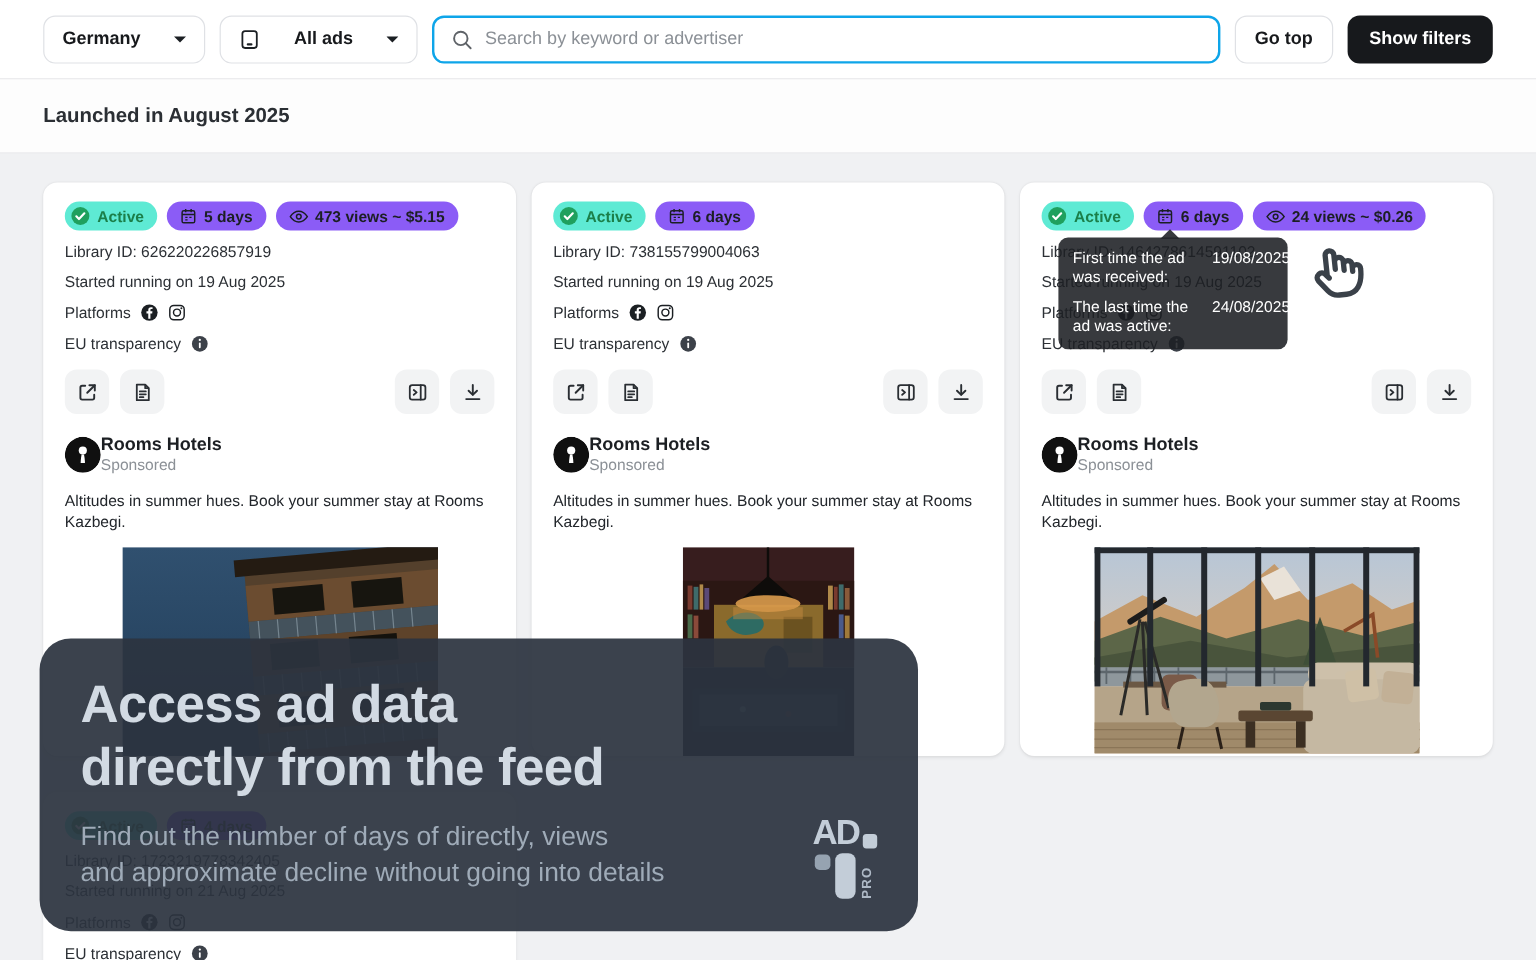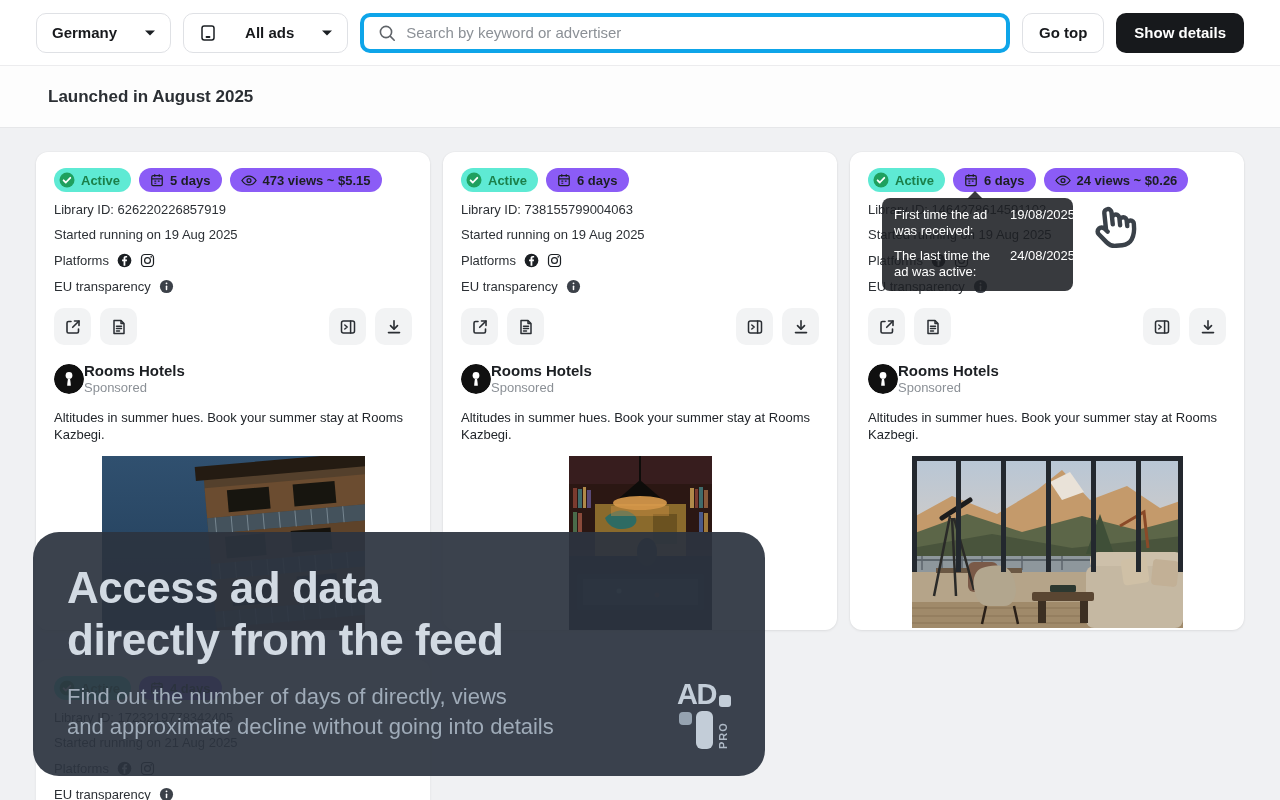--- a/index.html
+++ b/index.html
@@ -7,32 +7,32 @@
   body { font-family: "Liberation Sans", sans-serif; background: #f0f1f3; position: relative; color: #24282d; }
 
   
   .topbar { position: absolute; left: 0; top: 0; width: 1280px; height: 66px; background: #fff;
             display: flex; align-items: center; padding: 0 36px; gap: 12px; z-index: 100;
             border-bottom: 1px solid #ececee; }
   .select-btn { display: inline-flex; align-items: center; gap: 28px; height: 40px; padding: 0 15px;
                 background: #fff; border: 1px solid #dfe1e5; border-radius: 10px; font-size: 15px;
                 font-weight: 600; color: #17191c; cursor: pointer; white-space: nowrap; }
   .select-btn svg.caret { width: 10px; height: 6px; }
-  .searchbox { flex: 1; height: 40px; border: 4px solid #0ea5e9; border-radius: 10px; display: flex;
+  .searchbox { flex: 1; height: 40px; border: 2px solid #0ea5e9; border-radius: 10px; display: flex;
                align-items: center; padding: 0 14px; gap: 10px; background: #fff; }
   .searchbox input { border: none; outline: none; flex: 1; font-size: 15px; font-family: "Liberation Sans", sans-serif; color: #24282d; }
   .searchbox input::placeholder { color: #8b9096; }
   .btn-light { height: 40px; padding: 0 16px; background: #fff; border: 1px solid #dfe1e5; border-radius: 10px;
                font-size: 15px; font-weight: 600; color: #17191c; cursor: pointer; white-space: nowrap; }
   .btn-dark { height: 40px; padding: 0 18px; background: #17191c; border: none; border-radius: 10px;
               font-size: 15px; font-weight: 600; color: #fff; cursor: pointer; white-space: nowrap; }
 
   
   .section-band { position: absolute; left: 0; top: 66px; width: 1280px; height: 62px; background: #fdfdfd;
-                  border-bottom: 1px solid #e6e7e9; display: flex; align-items: center; padding: 0 48px; z-index: 5; }
+                  border-bottom: 1px solid #e6e7e9; display: flex; align-items: center; padding: 0 36px; z-index: 5; }
   .section-title { font-size: 17px; font-weight: 700; color: #2b2f34; }
 
   
   .cards-row { position: absolute; left: 36px; top: 152px; display: flex; gap: 13px; }
   .card { width: 394px; height: 478px; background: #fff; border-radius: 12px; position: relative;
           box-shadow: 0 1px 3px rgba(0,0,0,0.07), 0 0 0 1px rgba(0,0,0,0.015); padding: 16px 18px 0 18px; overflow: hidden; }
   .card-partial { position: absolute; left: 36px; top: 660px; width: 394px; height: 141px; overflow: hidden;
                   background: #fff; border-radius: 12px 12px 0 0; box-shadow: 0 1px 3px rgba(0,0,0,0.07); padding: 16px 18px 0 18px; }
   .badges { display: flex; align-items: center; gap: 8px; }
   .badge-active { display: inline-flex; align-items: center; gap: 6px; background: #5eead4; border-radius: 999px;
@@ -104,21 +104,21 @@
       </svg>
   </button>
   <div class="searchbox">
     <svg width="18" height="18" viewBox="0 0 18 18" fill="none" stroke="#5f6368" stroke-width="1.6" stroke-linecap="round">
       <circle cx="8" cy="8" r="5.6"></circle>
         <path d="M12.4 12.4L16.2 16.2"></path>
     </svg>
     <input type="text" placeholder="Search by keyword or advertiser" style="">
   </div>
   <button class="btn-light">Go top</button>
-  <button class="btn-dark">Show details</button>
+  <button class="btn-dark">Show filters</button>
 </header>
 
 <div class="section-band">
   <h2 class="section-title">Launched in August 2025</h2>
 </div>
 
 <main class="cards-row">
 
   <article class="card">
     <div class="badges">

